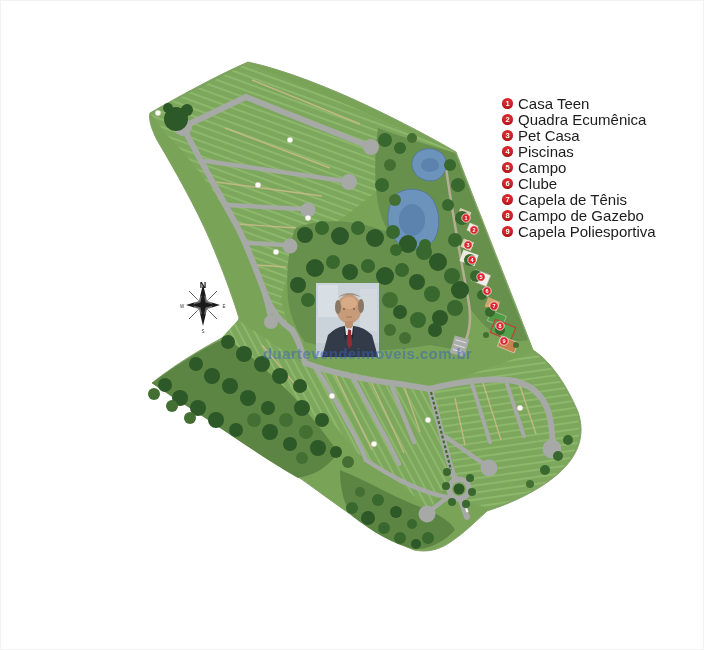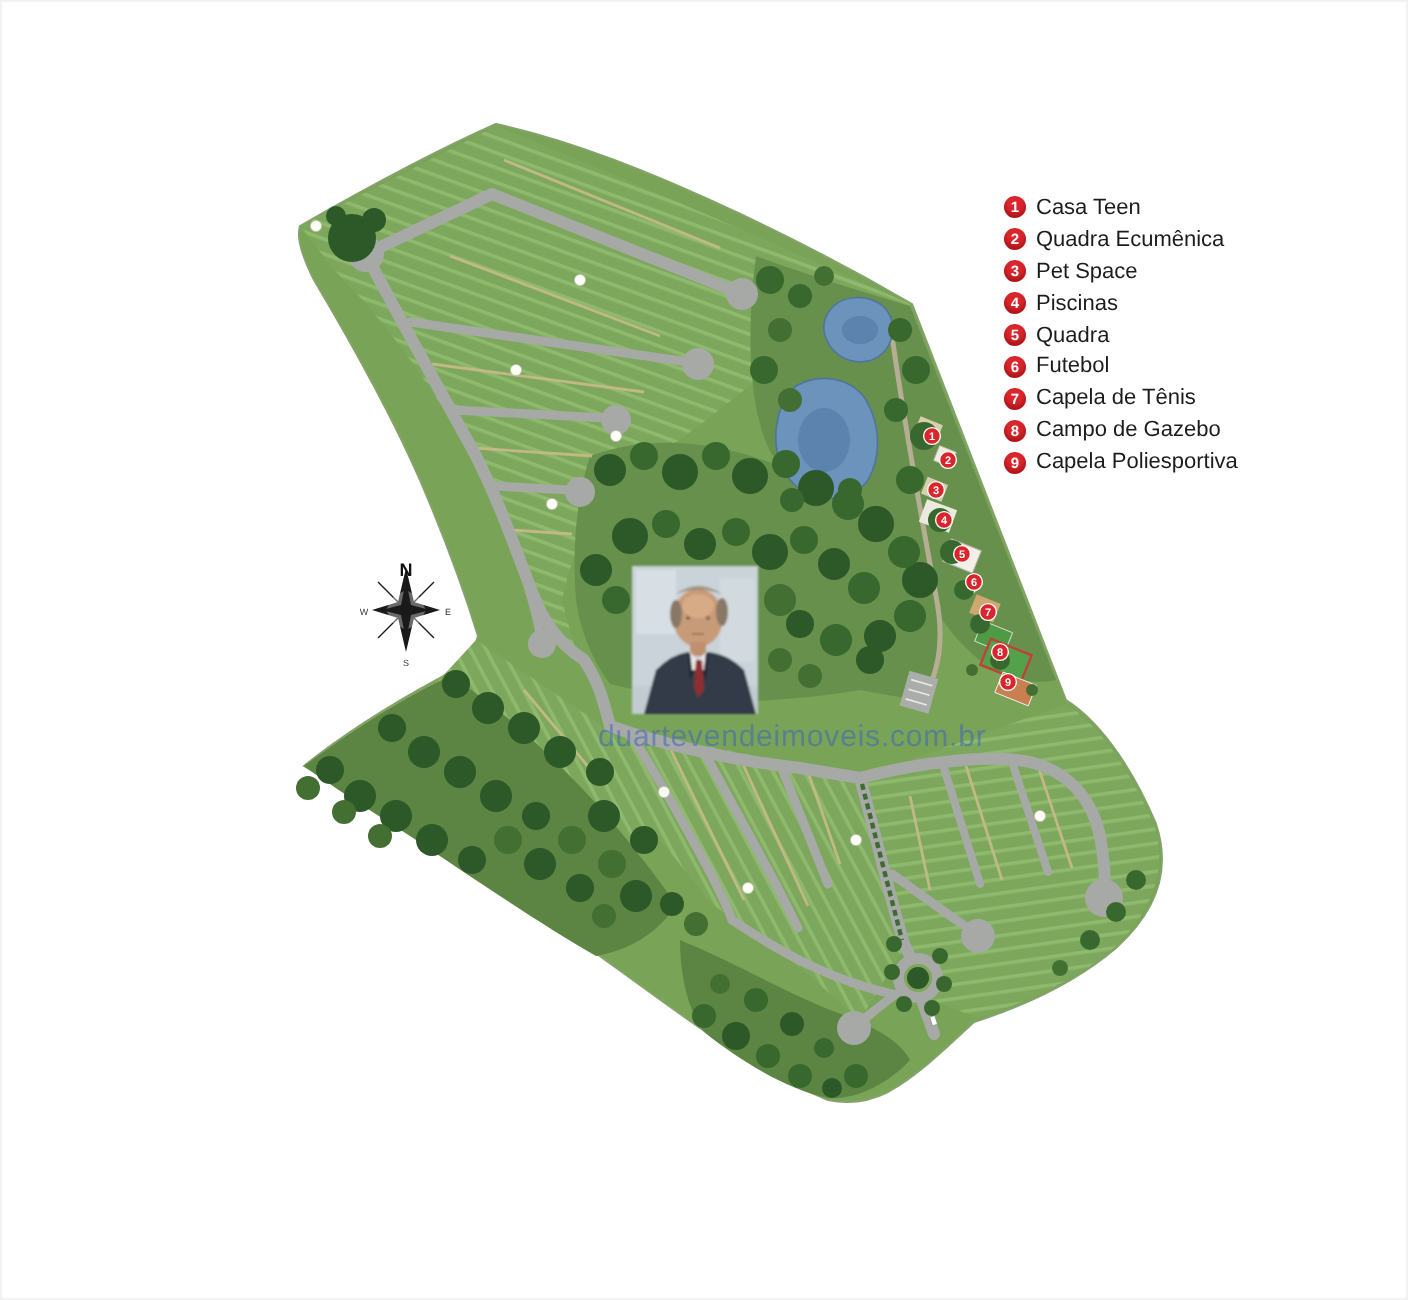--- a/index.html
+++ b/index.html
@@ -1,26 +1,26 @@
 <!DOCTYPE html>
 <html><head>
 <meta charset="utf-8">
 <style>
   html,body{margin:0;padding:0;background:#fff;}
   .canvas{position:relative;width:704px;height:650px;background:#ffffff;overflow:hidden;
           font-family:"Liberation Sans",sans-serif;box-shadow:inset 0 0 0 1px #f2f2f2;}
   .map-svg{position:absolute;left:0;top:0;}
-  .watermark{position:absolute;left:263px;top:360px;font-size:15px;letter-spacing:.4px;
-             color:rgba(58,98,190,.52);white-space:nowrap;font-weight:400;margin-left:36px;}
+  .watermark{position:absolute;left:263px;top:345px;font-size:15px;letter-spacing:.4px;
+             color:rgba(58,98,190,.52);white-space:nowrap;font-weight:700;}
   .legend{position:absolute;left:502px;top:96px;}
   .legend-row{display:flex;align-items:center;height:15.9px;gap:5px;}
   .badge{width:11px;height:11px;border-radius:50%;background:#d9252b;color:#fff;
          font-size:7.5px;font-weight:bold;display:flex;align-items:center;justify-content:center;
          box-shadow:inset 0 -2px 2px rgba(120,0,0,.45);flex:0 0 11px;}
-  .legend-label{font-size:11px;color:#1c1c1c;white-space:nowrap;}
+  .legend-label{font-size:15px;color:#1c1c1c;white-space:nowrap;}
   svg text{font-family:"Liberation Sans",sans-serif;}
 </style>
 </head>
 <body>
 
 <div class="canvas">
 
 <svg class="map-svg" width="704" height="650" viewBox="0 0 704 650">
   <defs>
     <pattern id="lotsA" width="7" height="7" patternUnits="userSpaceOnUse" patternTransform="rotate(20)">
@@ -351,33 +351,33 @@
   <div class="legend-row">
     <span class="badge">1</span>
     <span class="legend-label">Casa Teen</span>
   </div>
   <div class="legend-row">
     <span class="badge">2</span>
     <span class="legend-label">Quadra Ecumênica</span>
   </div>
   <div class="legend-row">
     <span class="badge">3</span>
-    <span class="legend-label">Pet Space</span>
+    <span class="legend-label">Pet Casa</span>
   </div>
   <div class="legend-row">
     <span class="badge">4</span>
     <span class="legend-label">Piscinas</span>
   </div>
   <div class="legend-row">
     <span class="badge">5</span>
-    <span class="legend-label">Quadra</span>
+    <span class="legend-label">Campo</span>
   </div>
   <div class="legend-row">
     <span class="badge">6</span>
-    <span class="legend-label">Futebol</span>
+    <span class="legend-label">Clube</span>
   </div>
   <div class="legend-row">
     <span class="badge">7</span>
     <span class="legend-label">Capela de Tênis</span>
   </div>
   <div class="legend-row">
     <span class="badge">8</span>
     <span class="legend-label">Campo de Gazebo</span>
   </div>
   <div class="legend-row">

